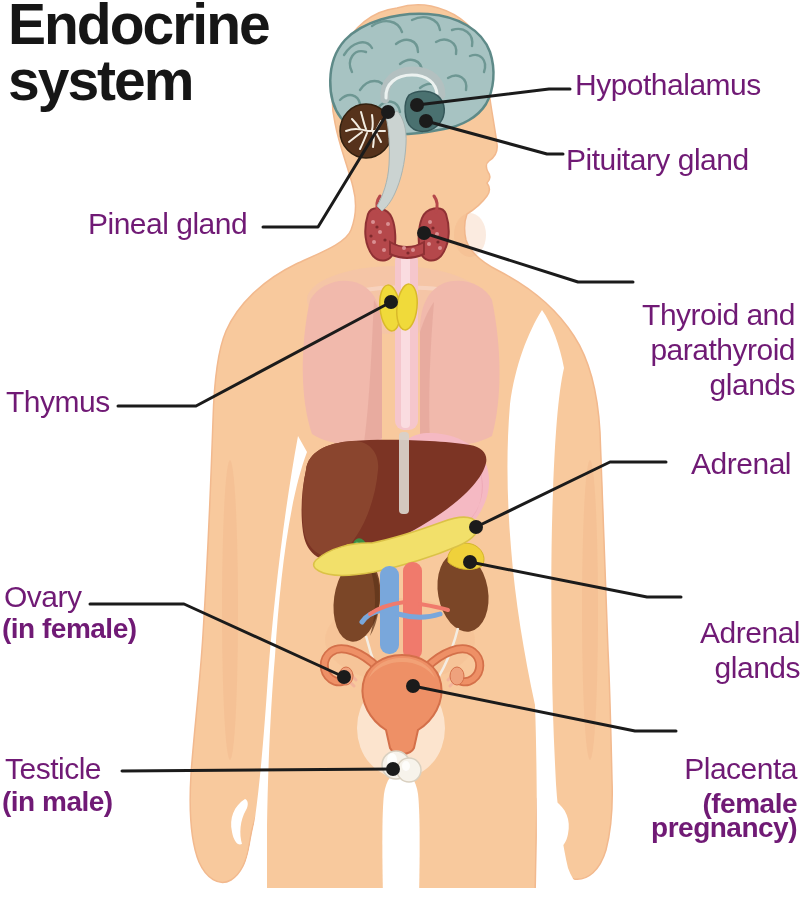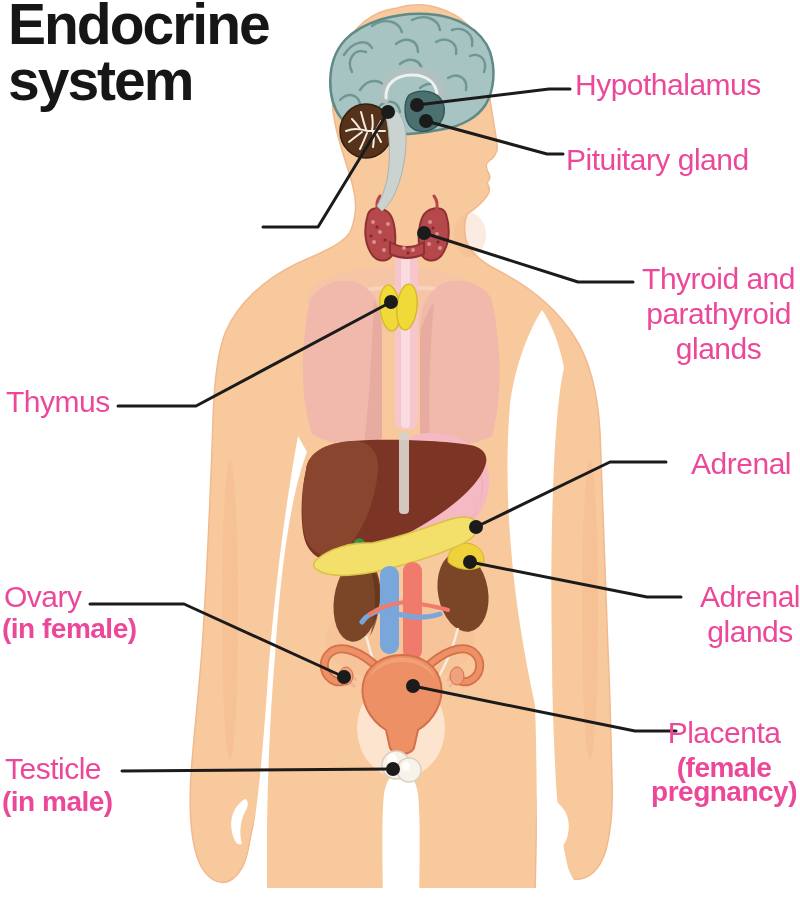--- a/index.html
+++ b/index.html
@@ -1,24 +1,24 @@
 <!DOCTYPE html>
 <html><head>
 <meta charset="utf-8">
 <style>
   html,body{margin:0;padding:0;background:#ffffff;}
   .stage{position:relative;width:800px;height:888px;background:#ffffff;overflow:hidden;
          font-family:"Liberation Sans",sans-serif;}
   .stage svg{position:absolute;left:0;top:0;}
   .title{position:absolute;left:8px;top:-4px;font-size:57px;font-weight:700;
          line-height:56px;letter-spacing:-2px;color:#161616;}
-  .lbl{position:absolute;font-size:30px;color:#ec4899;white-space:nowrap;
+  .lbl{position:absolute;font-size:30px;color:#701a75;white-space:nowrap;
        letter-spacing:-0.5px;line-height:34px;}
   .lbl-sub{font-size:28px;font-weight:bold;}
-  .ralign{text-align:center;}
+  .ralign{text-align:right;margin-top:36px;}
   .lh35{line-height:35px;}
   .sub-tight{line-height:24px;}
 </style>
 </head>
 <body>
 
 <div class="stage">
 
 <svg width="800" height="898" viewBox="0 0 800 898">
 
@@ -292,20 +292,21 @@
   </g>
 </svg>
 
   <div class="title">
     <div>Endocrine</div>
     <div>system</div>
   </div>
 
   <div class="lbl" style="left:575px;top:68px">Hypothalamus</div>
   <div class="lbl" style="left:566px;top:143px">Pituitary gland</div>
+  <div class="lbl" style="left:88px;top:207px">Pineal gland</div>
 
   <div class="lbl ralign lh35" style="right:5px;top:261px">
     <div>Thyroid and</div>
     <div>parathyroid</div>
     <div>glands</div>
   </div>
 
   <div class="lbl" style="left:6px;top:385px">Thymus</div>
   <div class="lbl" style="right:9px;top:447px">Adrenal</div>
 

